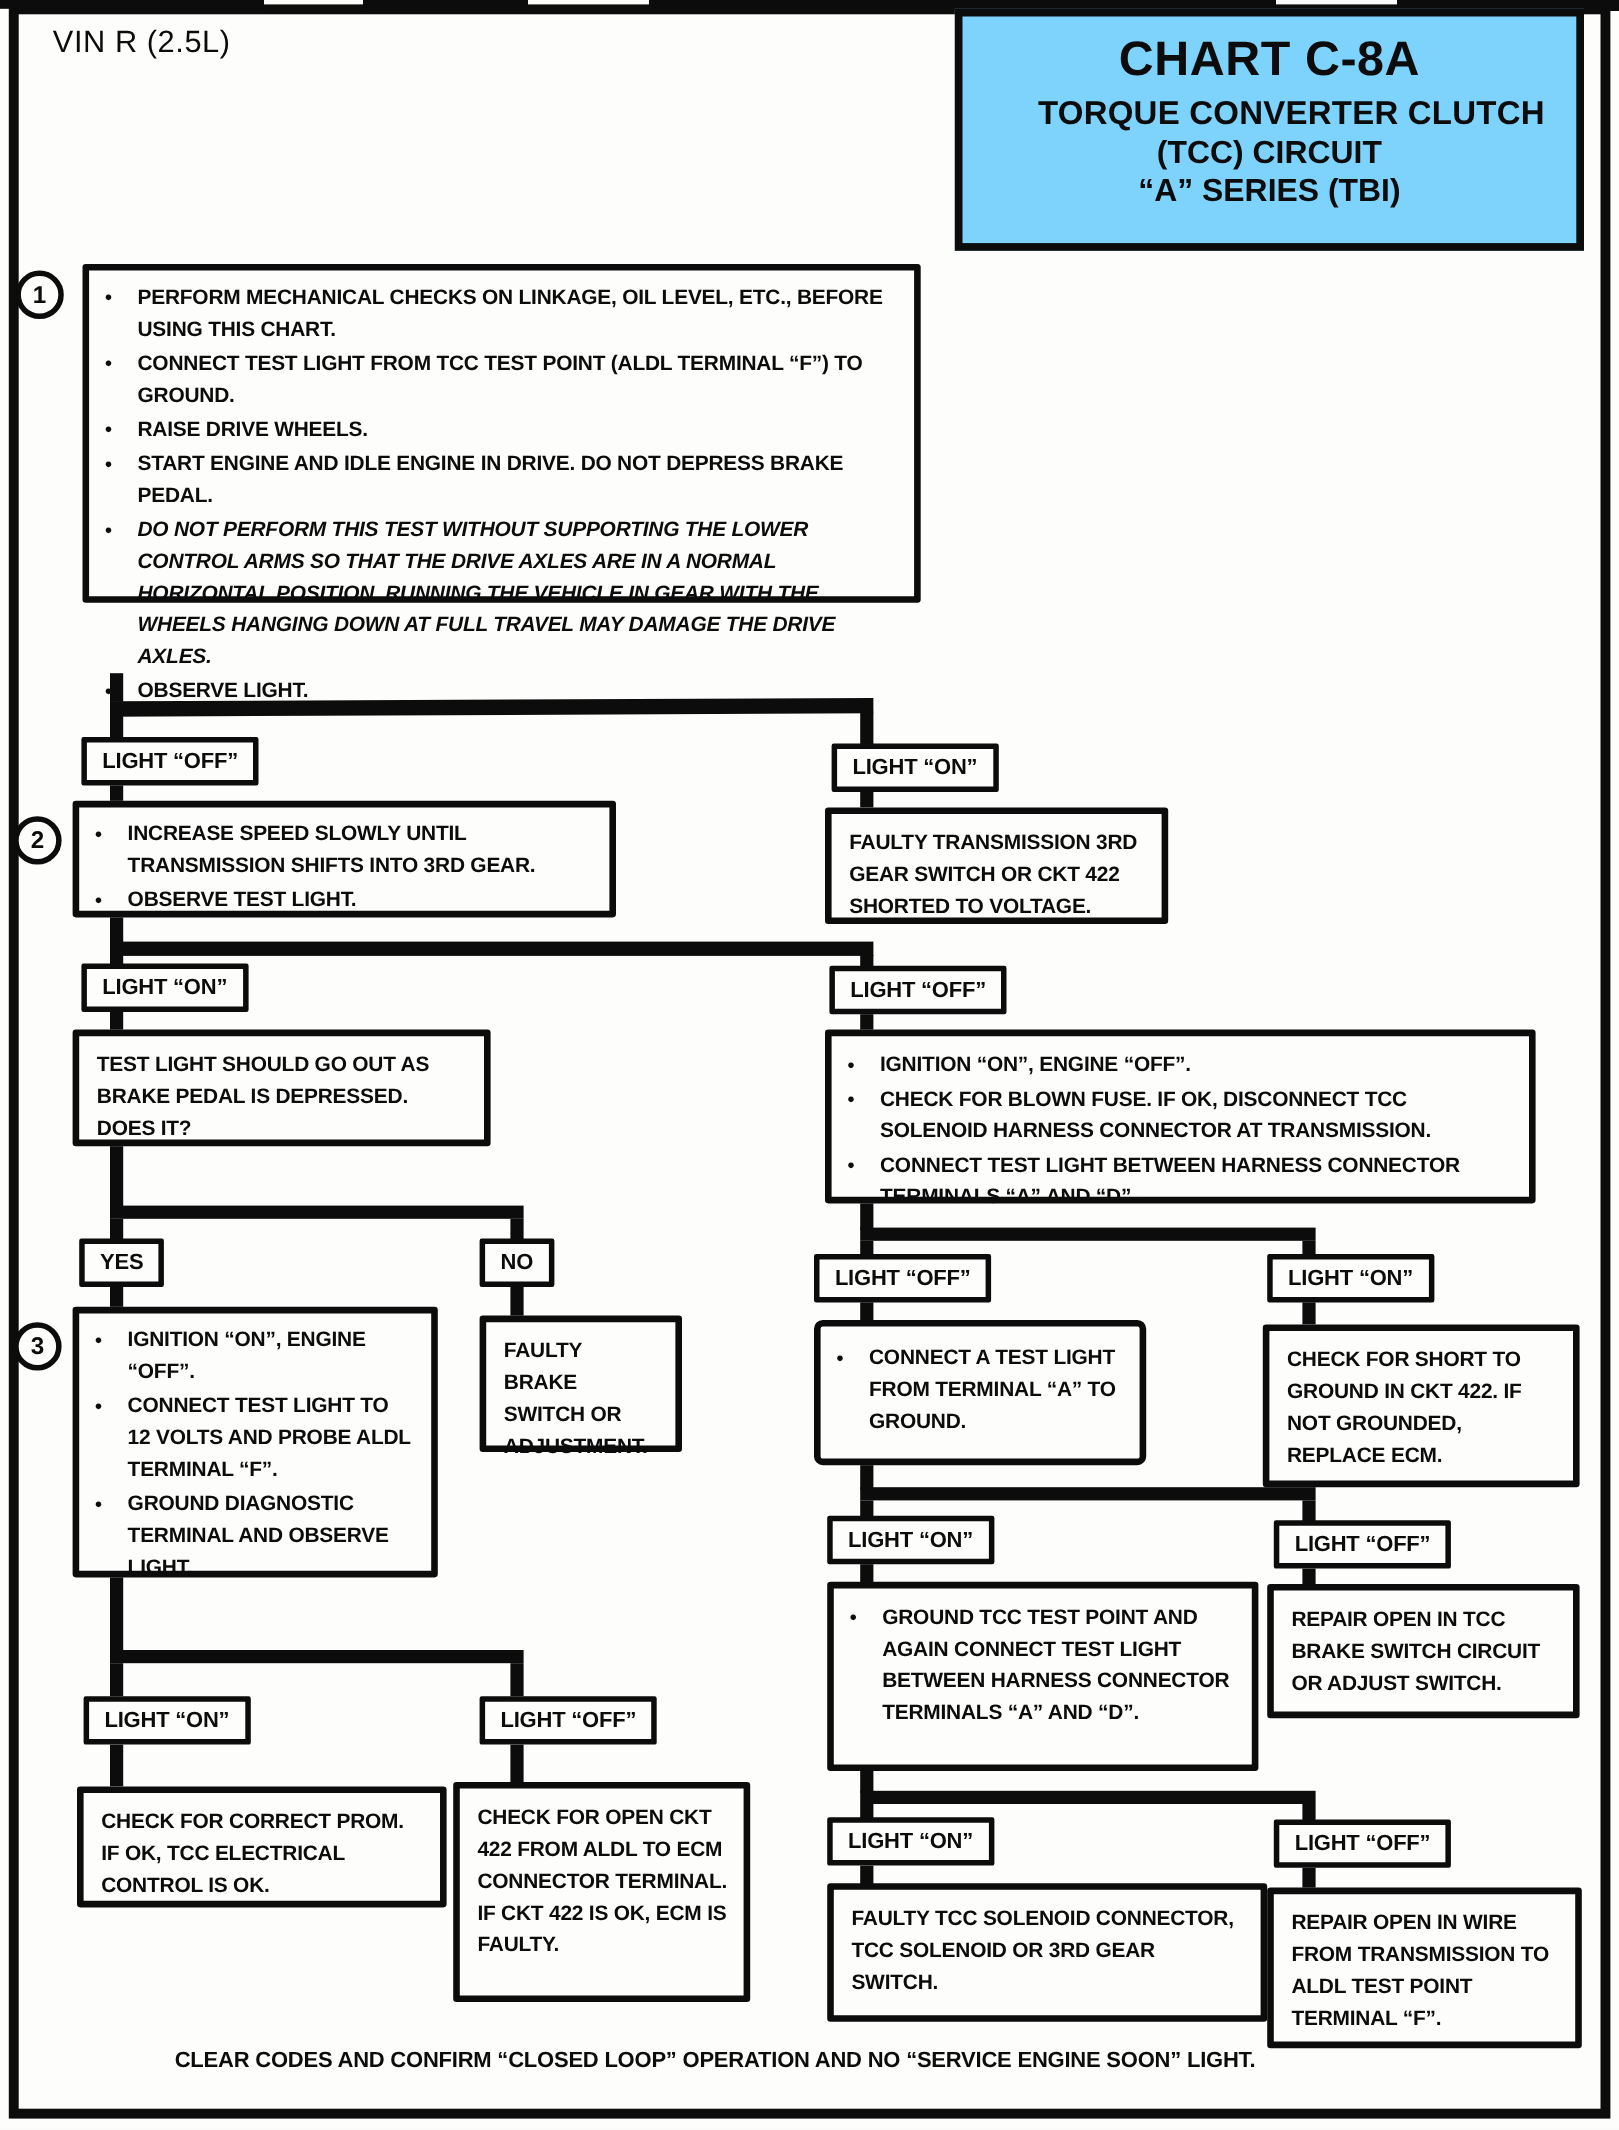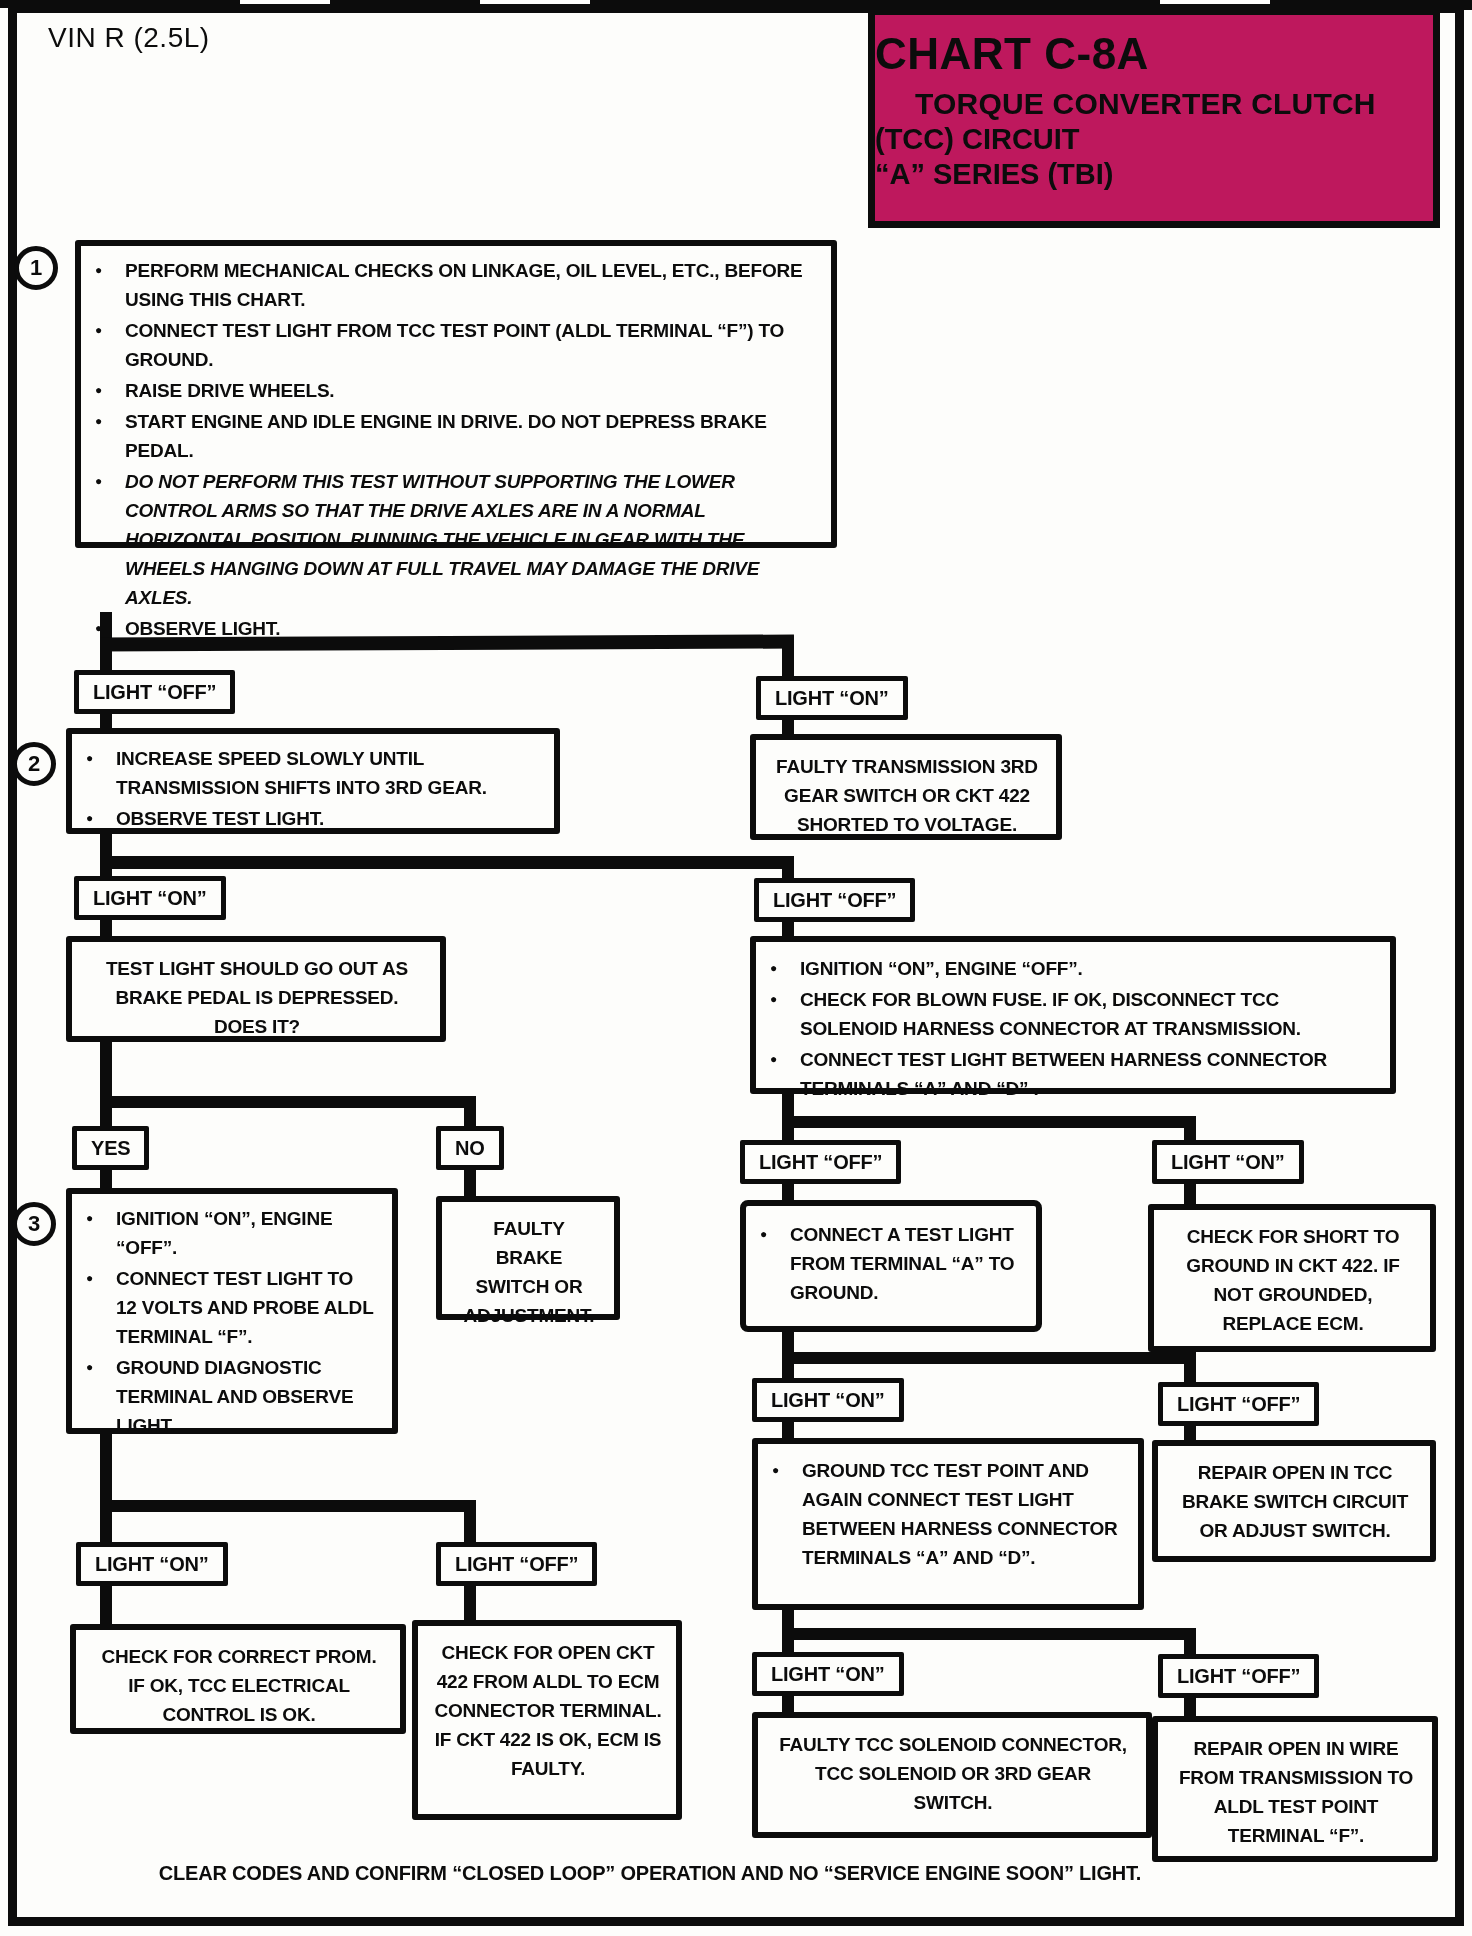--- a/index.html
+++ b/index.html
@@ -3,28 +3,28 @@
 <meta charset="utf-8">
 <style>
   html,body{margin:0;padding:0;background:#f2f2f0;}
   .page{
     position:relative;width:1472px;height:1936px;background:#fdfdfb;
     font-family:"Liberation Sans","DejaVu Sans",sans-serif;color:#0c0c0c;overflow:hidden;
   }
   .frame{position:absolute;left:8px;top:4px;right:8px;bottom:10px;border:9px solid #0c0c0c;pointer-events:none;}
   .artifact{position:absolute;background:#0c0c0c;}
   .vin{position:absolute;left:48px;top:22px;font-size:28px;font-weight:400;letter-spacing:.5px;}
-  .titlebox{position:absolute;left:868px;top:8px;width:572px;height:220px;border:7px solid #0c0c0c;background:#be185d;
-    box-sizing:border-box;text-align:left;padding-top:14px;}
+  .titlebox{position:absolute;left:868px;top:8px;width:572px;height:220px;border:7px solid #0c0c0c;background:#7dd3fc;
+    box-sizing:border-box;text-align:center;padding-top:14px;}
   .titlebox .t1{font-size:44px;font-weight:700;letter-spacing:.5px;}
   .titlebox .t2{font-size:30px;font-weight:700;margin-top:8px;letter-spacing:.2px;padding-left:40px;}
   .titlebox .t3,.titlebox .t4{font-size:29px;font-weight:700;margin-top:2px;}
   .box{position:absolute;border:6px solid #0c0c0c;border-radius:3px;background:#fdfdfb;box-sizing:border-box;
     font-weight:700;font-size:19px;line-height:29px;letter-spacing:-.2px;}
-  .box .txt{padding:12px 14px 10px 16px;text-align:center;}
+  .box .txt{padding:12px 14px 10px 16px;}
   .box ul{list-style:none;margin:10px 8px 8px 0;padding:0 10px 0 0;}
   .box li{position:relative;padding-left:44px;margin:0 0 2px 0;}
   .box li::before{content:"●";position:absolute;left:14px;top:0;font-size:12px;}
   .box li.it{font-style:italic;}
   .label{position:absolute;border:5px solid #0c0c0c;border-radius:2px;background:#fdfdfb;box-sizing:border-box;
     height:44px;font-weight:700;font-size:20px;line-height:32px;padding:1px 14px 0 14px;white-space:nowrap;letter-spacing:-.2px;}
   .stepnum{position:absolute;width:44px;height:44px;border:5px solid #0c0c0c;border-radius:50%;box-sizing:border-box;
     font-weight:700;font-size:22px;text-align:center;line-height:33px;background:#fdfdfb;}
   .vline,.hline{position:absolute;background:#0c0c0c;}
   .footer{position:absolute;left:120px;top:1862px;width:1060px;text-align:center;font-weight:700;font-size:20px;letter-spacing:-.2px;}

